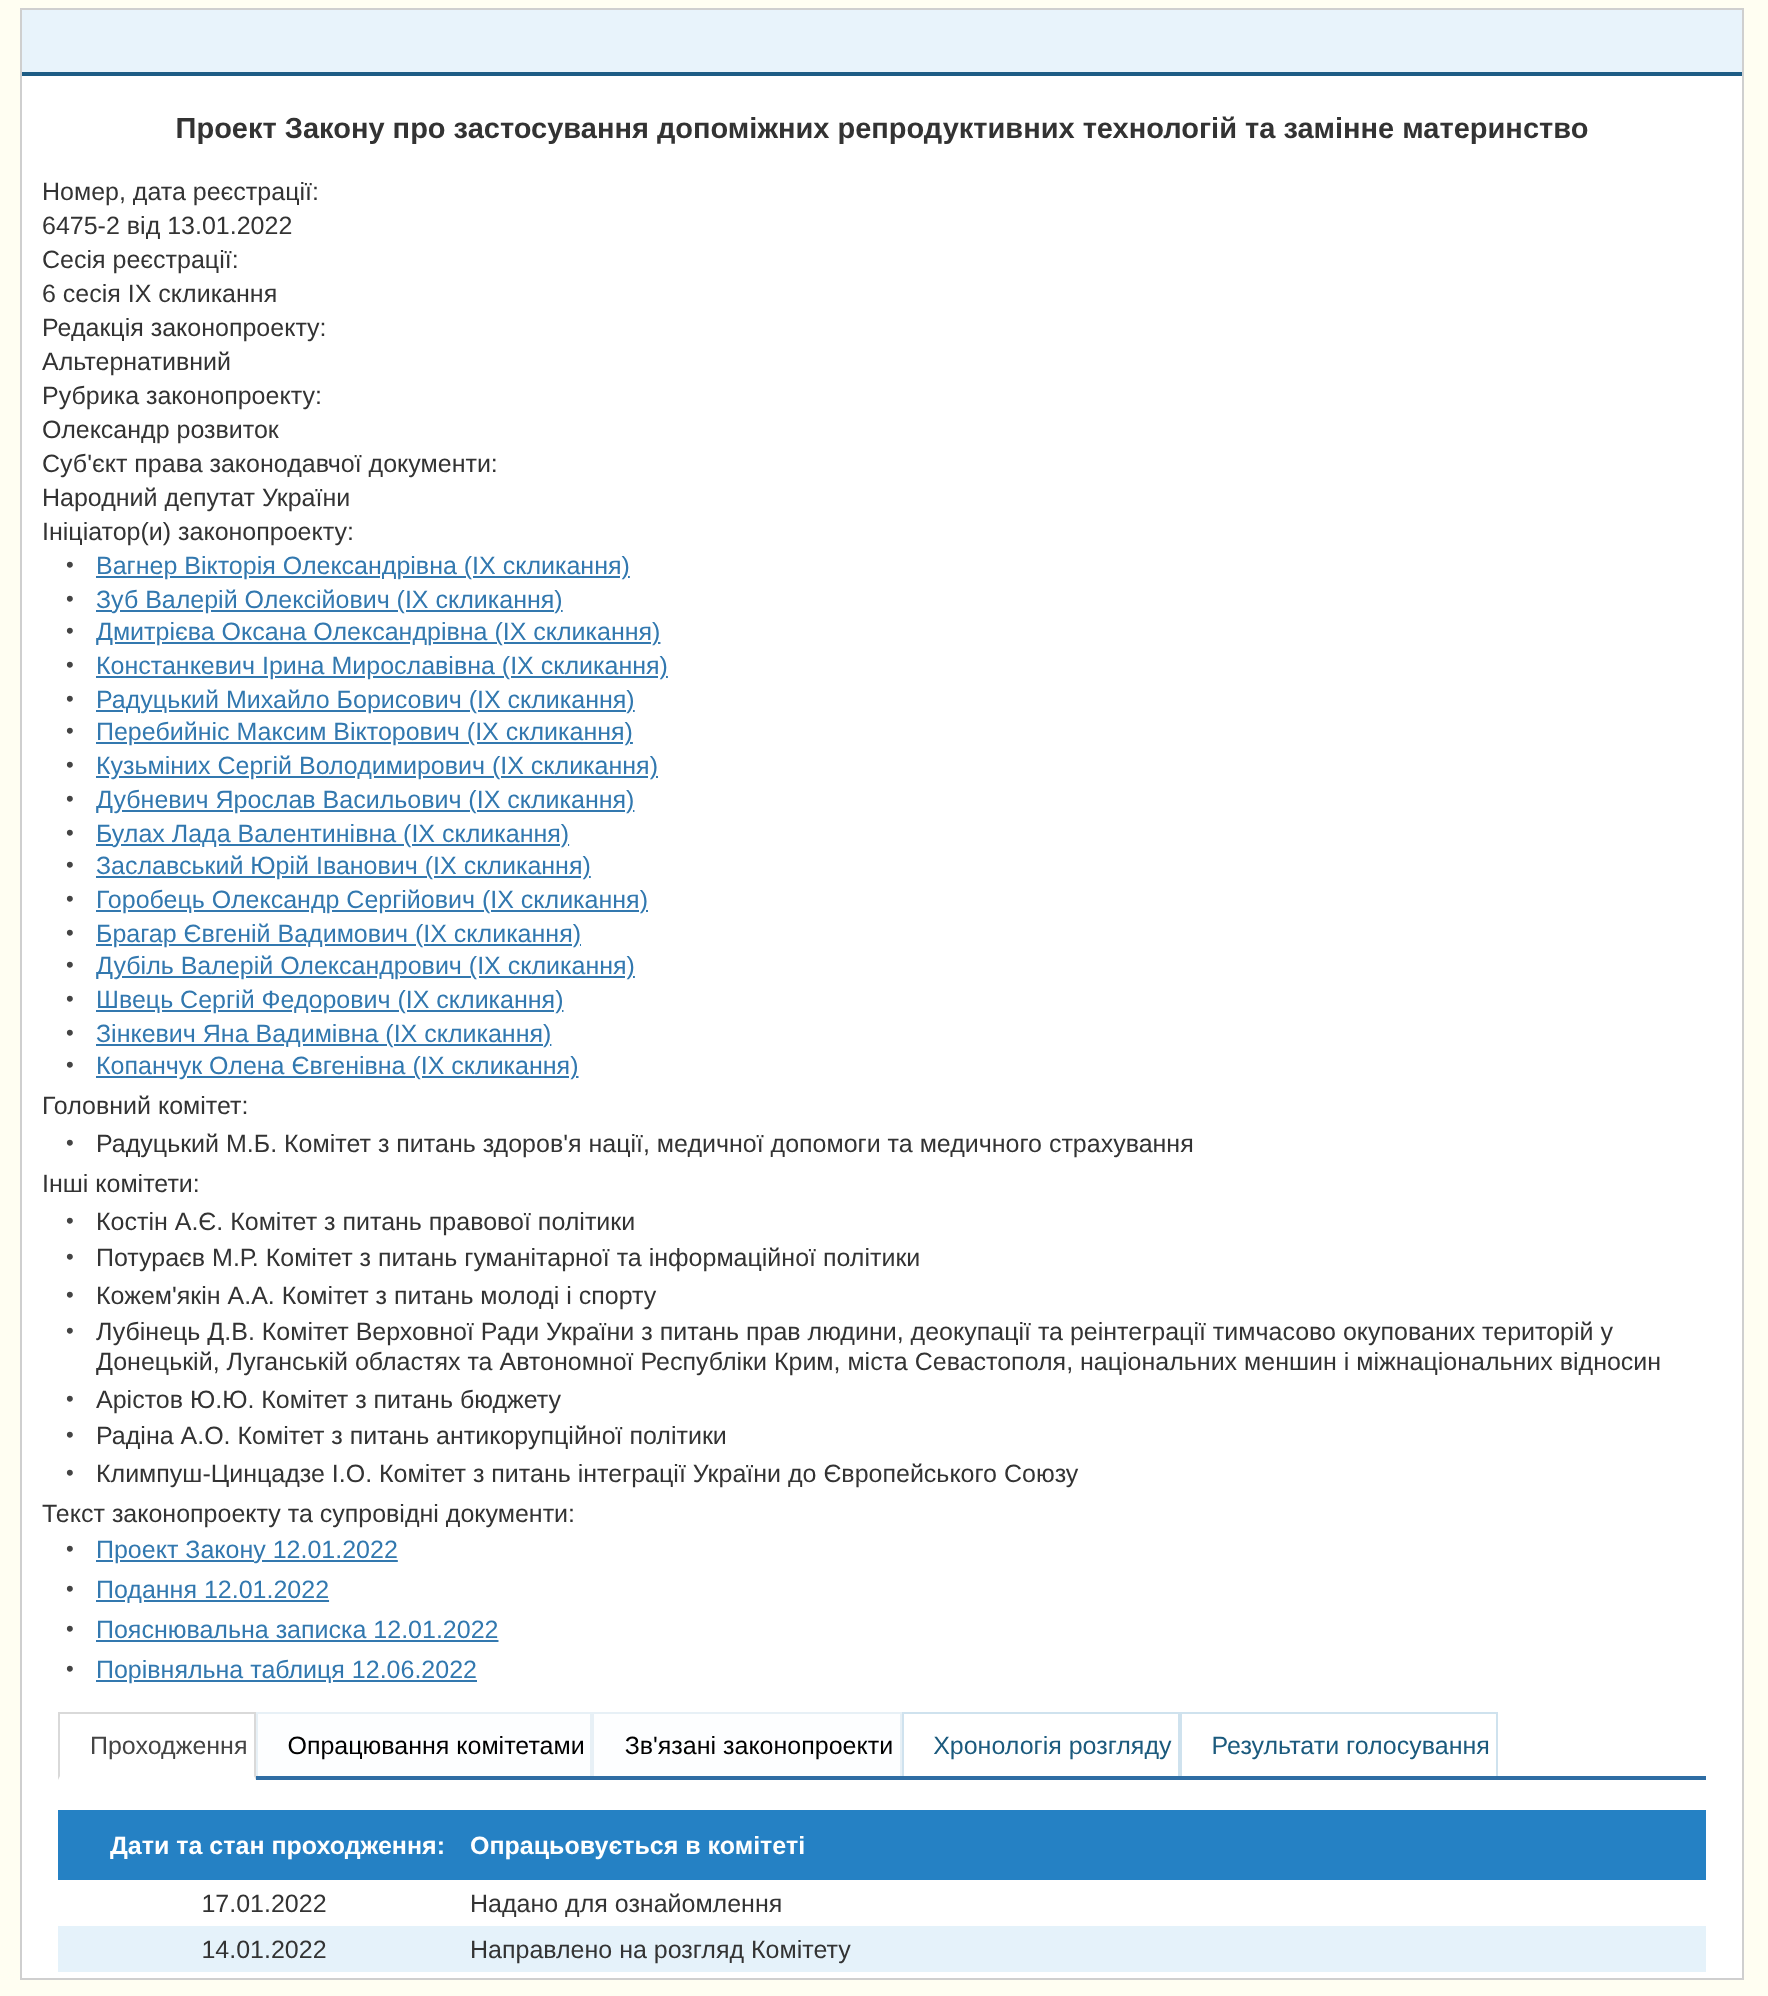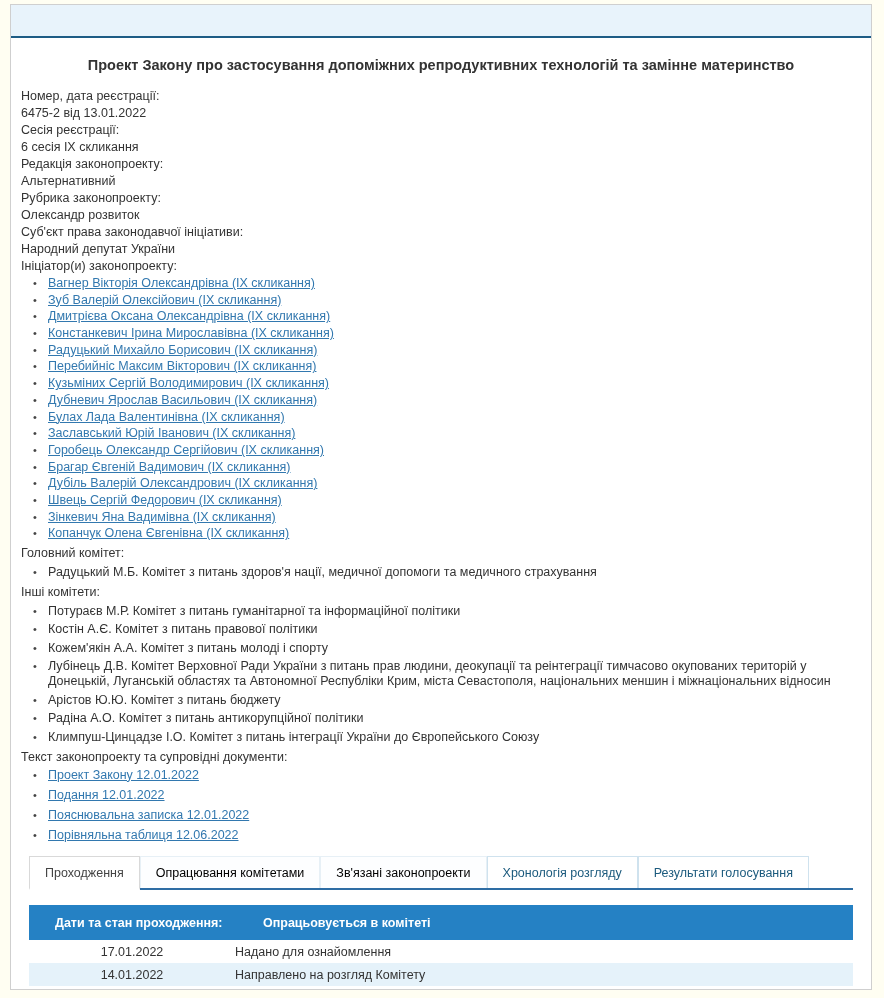--- a/index.html
+++ b/index.html
@@ -68,21 +68,21 @@
   }
   
   .tabs{
     margin:14px 18px 0 18px;
     display:flex;
     align-items:flex-end;
     border-bottom:2px solid #2e6da4;
     font-size:12.5px;
   }
   .tab{
-    padding:9px 15px 8px 15px;
+    padding:9px 3px 8px 15px;
     margin-bottom:-2px;
     white-space:nowrap;
     cursor:pointer;
   }
   .tab.active{
     color:#444;
     background:#fff;
     border:1px solid #d9d9d9;
     border-bottom:2px solid #ffffff;
   }
@@ -105,21 +105,20 @@
     margin:15px 18px 0 18px;
   }
   .pt-header{
     display:flex;
     background:#2581c4;
     color:#ffffff;
     font-weight:bold;
     font-size:12.5px;
     height:35px;
     align-items:center;
-    gap:28px;
   }
   .pt-header .c1{width:206px;box-sizing:border-box;padding-left:26px;}
   .pt-header .c2{flex:1;}
   .pt-row{
     display:flex;
     align-items:center;
     height:23px;
     font-size:12.5px;
   }
   .pt-row:nth-child(even){background:#e5f2fa;}
@@ -137,21 +136,21 @@
 
   <div class="meta">
     <div>Номер, дата реєстрації:</div>
     <div>6475-2 від 13.01.2022</div>
     <div>Сесія реєстрації:</div>
     <div>6 сесія IX скликання</div>
     <div>Редакція законопроекту:</div>
     <div>Альтернативний</div>
     <div>Рубрика законопроекту:</div>
     <div>Олександр розвиток</div>
-    <div>Суб'єкт права законодавчої ініціативи:</div>
+    <div>Суб'єкт права законодавчої документи:</div>
     <div>Народний депутат України</div>
     <div>Ініціатор(и) законопроекту:</div>
   </div>
 
   <ul class="blist initiators">
     <li><a class="lnk">Вагнер Вікторія Олександрівна (IX скликання)</a></li>
     <li><a class="lnk">Зуб Валерій Олексійович (IX скликання)</a></li>
     <li><a class="lnk">Дмитрієва Оксана Олександрівна (IX скликання)</a></li>
     <li><a class="lnk">Констанкевич Ірина Мирославівна (IX скликання)</a></li>
     <li><a class="lnk">Радуцький Михайло Борисович (IX скликання)</a></li>
@@ -168,22 +167,22 @@
     <li><a class="lnk">Копанчук Олена Євгенівна (IX скликання)</a></li>
   </ul>
 
   <div class="section-label">Головний комітет:</div>
   <ul class="blist committee-list">
     <li>Радуцький М.Б. Комітет з питань здоров'я нації, медичної допомоги та медичного страхування</li>
   </ul>
 
   <div class="section-label">Інші комітети:</div>
   <ul class="blist committee-list">
+    <li>Костін А.Є. Комітет з питань правової політики</li>
     <li>Потураєв М.Р. Комітет з питань гуманітарної та інформаційної політики</li>
-    <li>Костін А.Є. Комітет з питань правової політики</li>
     <li>Кожем'якін А.А. Комітет з питань молоді і спорту</li>
     <li>Лубінець Д.В. Комітет Верховної Ради України з питань прав людини, деокупації та реінтеграції тимчасово окупованих територій у Донецькій, Луганській областях та Автономної Республіки Крим, міста Севастополя, національних меншин і міжнаціональних відносин</li>
     <li>Арістов Ю.Ю. Комітет з питань бюджету</li>
     <li>Радіна А.О. Комітет з питань антикорупційної політики</li>
     <li>Климпуш-Цинцадзе І.О. Комітет з питань інтеграції України до Європейського Союзу</li>
   </ul>
 
   <div class="section-label">Текст законопроекту та супровідні документи:</div>
   <ul class="blist doc-list">
     <li><a class="lnk">Проект Закону 12.01.2022</a></li>

